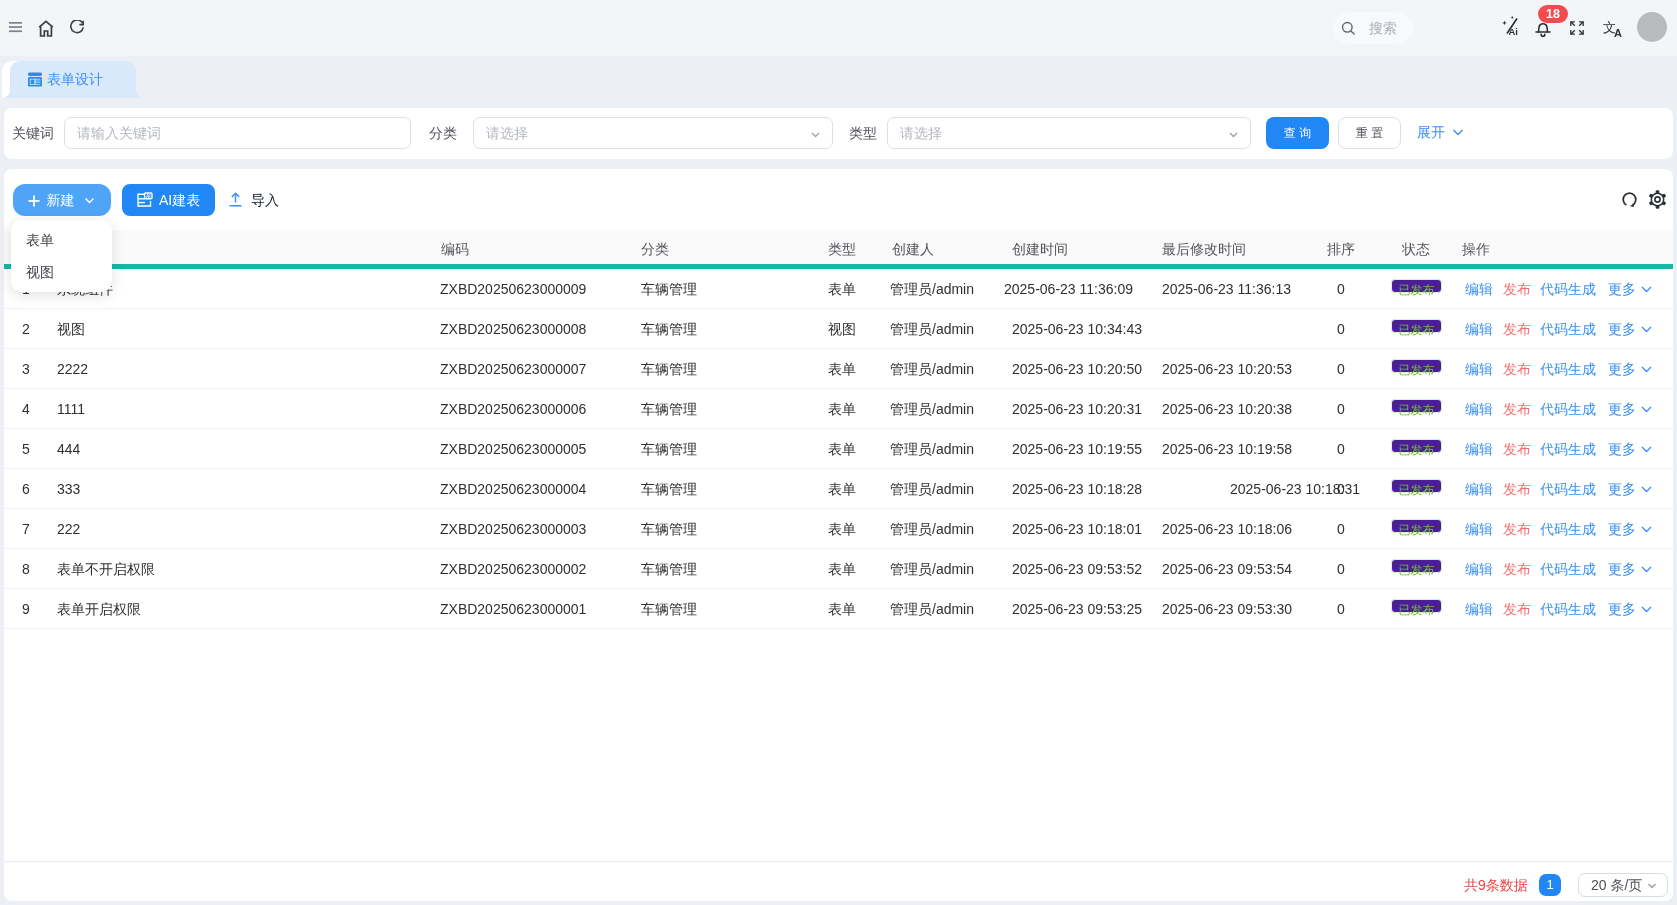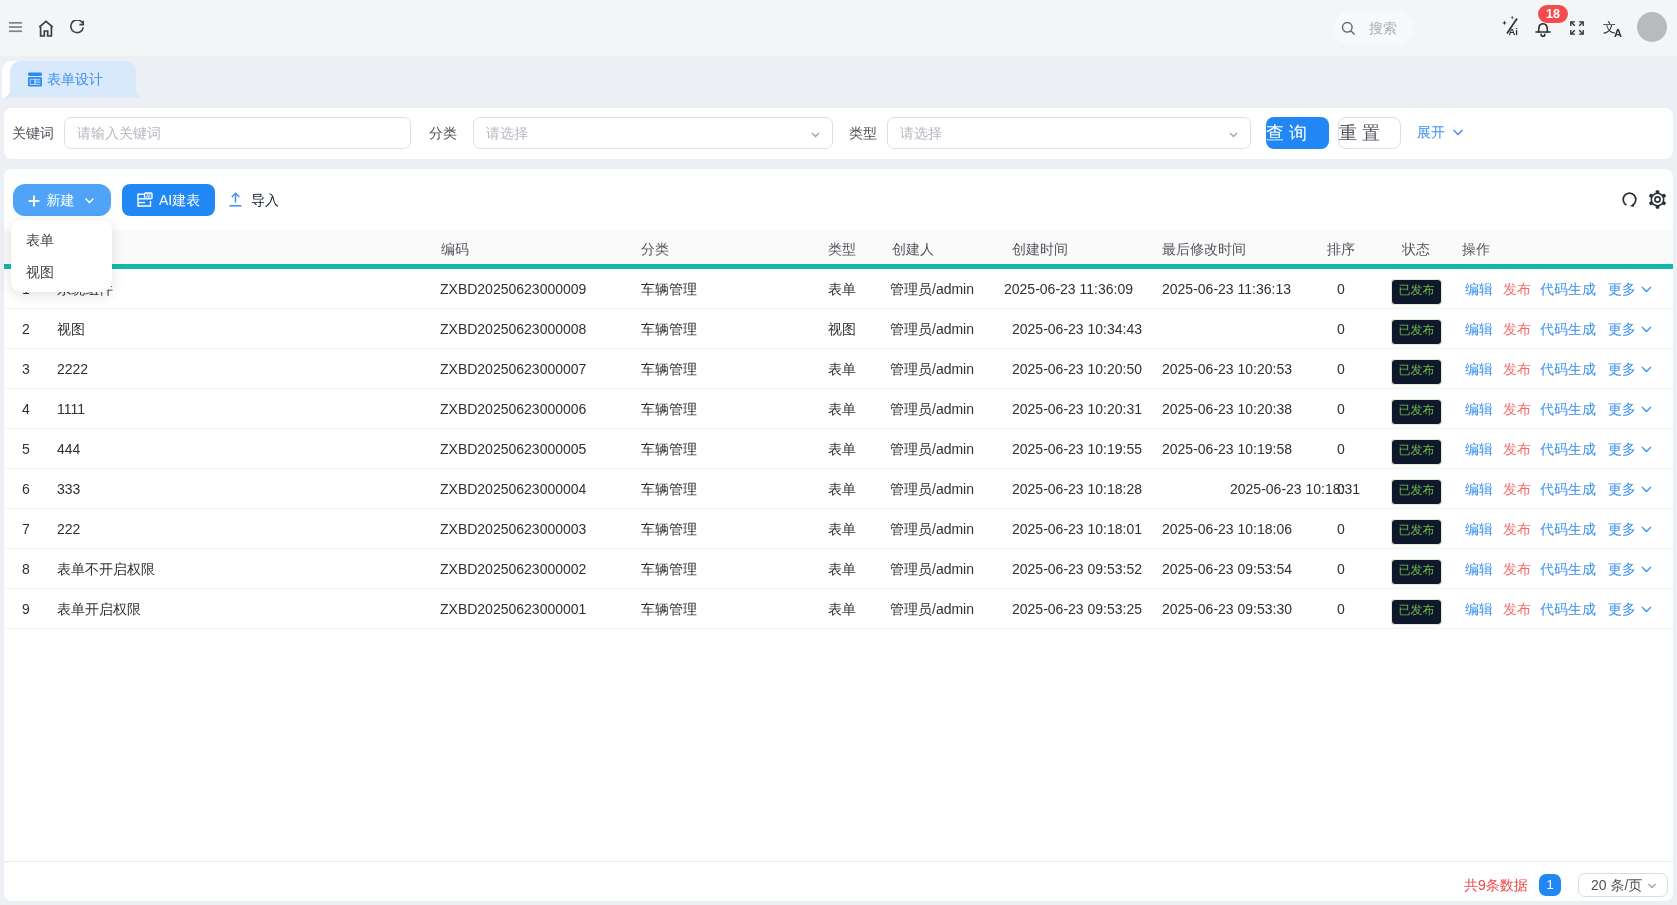--- a/index.html
+++ b/index.html
@@ -16,35 +16,35 @@
 #tab .curve::before{content:"";position:absolute;width:16px;height:16px;border-radius:50%;background:transparent}
 #tabL{left:-8px}#tabL::before{left:-8px;top:-8px;box-shadow:8px 8px 0 0 #d8e9fb}
 #tabR{right:-8px}#tabR::before{left:0;top:-8px;box-shadow:-8px 8px 0 0 #d8e9fb}
 #tab .txt{position:absolute;left:37px;top:10px;font-size:14px;color:#3e8ff2}
 #panel1{position:absolute;left:4px;top:108px;width:1669px;height:51px;background:#fff;border-radius:8px}
 #panel2{position:absolute;left:4px;top:169px;width:1669px;height:732px;background:#fff;border-radius:8px}
 .flabel{position:absolute;top:125px;font-size:14px;color:#4e5157}
 .finput{position:absolute;top:117px;height:32px;border:1px solid #dcdfe6;border-radius:7px;background:#fff}
 .finput .ph{position:absolute;left:12px;top:7px;font-size:14px;color:#b4b8bf}
 .fsel .car{position:absolute;right:10px;top:10px}
-.btn{position:absolute;top:117px;height:32px;border-radius:8px;font-size:18px;text-align:left;line-height:32px}
+.btn{position:absolute;top:117px;height:32px;border-radius:8px;font-size:12px;text-align:center;line-height:32px}
 #btnQ{left:1266px;width:63px;background:#2187f4;color:#fff}
 #btnR{left:1338px;width:63px;background:#fff;border:1px solid #dcdfe6;color:#4e5157;line-height:30px}
 #expand{position:absolute;left:1417px;top:124px;font-size:14px;color:#3a8ff2}
 #btnNew{position:absolute;left:13px;top:184px;width:98px;height:32px;border-radius:12px;background:#4fa4f7;color:#fff;font-size:14px;line-height:32px;text-align:center}
 #btnAI{position:absolute;left:122px;top:184px;width:93px;height:32px;border-radius:8px;background:#2187f4;color:#fff;font-size:14px;line-height:32px}
 #imp{position:absolute;left:228px;top:192px;color:#0f172a;font-size:14px}
 #drop{position:absolute;left:11px;top:220px;width:101px;height:72px;background:#fff;border-radius:10px;box-shadow:0 3px 14px rgba(20,30,50,.13);padding-top:4px;z-index:5}
 #drop .it{height:32px;line-height:32px;padding-left:15px;font-size:14px;color:#3f4247}
 #thead{position:absolute;left:4px;top:230px;width:1669px;height:39px;background:#fafafa;border-bottom:5px solid #14b8a6}
 #thead span{position:absolute;top:11px;font-size:14px;color:#53565c}
 .tr{position:absolute;left:4px;width:1669px;height:40px;border-bottom:1px solid #f1f2f3;background:#fff}
 .td{position:absolute;top:12px;font-size:14px;color:#2e3033;white-space:nowrap}
 .ctr{text-align:center}
-.tag{position:absolute;top:10px;width:51px;height:26px;background:#0f172a;border:1px solid #dcefd2;border-radius:4px;color:#6cb94a;font-size:12px;text-align:center;line-height:20px}
+.tag{position:absolute;top:10px;width:51px;height:14px;background:#4c1d95;border:1px solid #dcefd2;border-radius:4px;color:#6cb94a;font-size:12px;text-align:center;line-height:20px}
 .ops{position:absolute;top:12px;font-size:14px;white-space:nowrap}
 .bl{color:#3a8ff2}.rd{color:#f56c6c}
 .cv{vertical-align:-1.5px;margin-left:4px}
 #pfoot{position:absolute;left:4px;top:861px;width:1669px;height:40px;border-top:1px solid #e9ebee;border-radius:0 0 8px 8px;background:#fff}
 #total{position:absolute;left:1460px;top:15px;font-size:14px;color:#ef4444}
 #page1{position:absolute;left:1535px;top:12px;width:22px;height:22px;border-radius:7px;background:#2187f4;color:#fff;font-size:13px;text-align:center;line-height:22px}
 #psel{position:absolute;left:1574px;top:11px;width:90px;height:24px;border:1px solid #d9dce1;border-radius:7px;font-size:14px;color:#4e5157}
 #psel span{position:absolute;left:12px;top:3px}
 </style></head><body>
 

